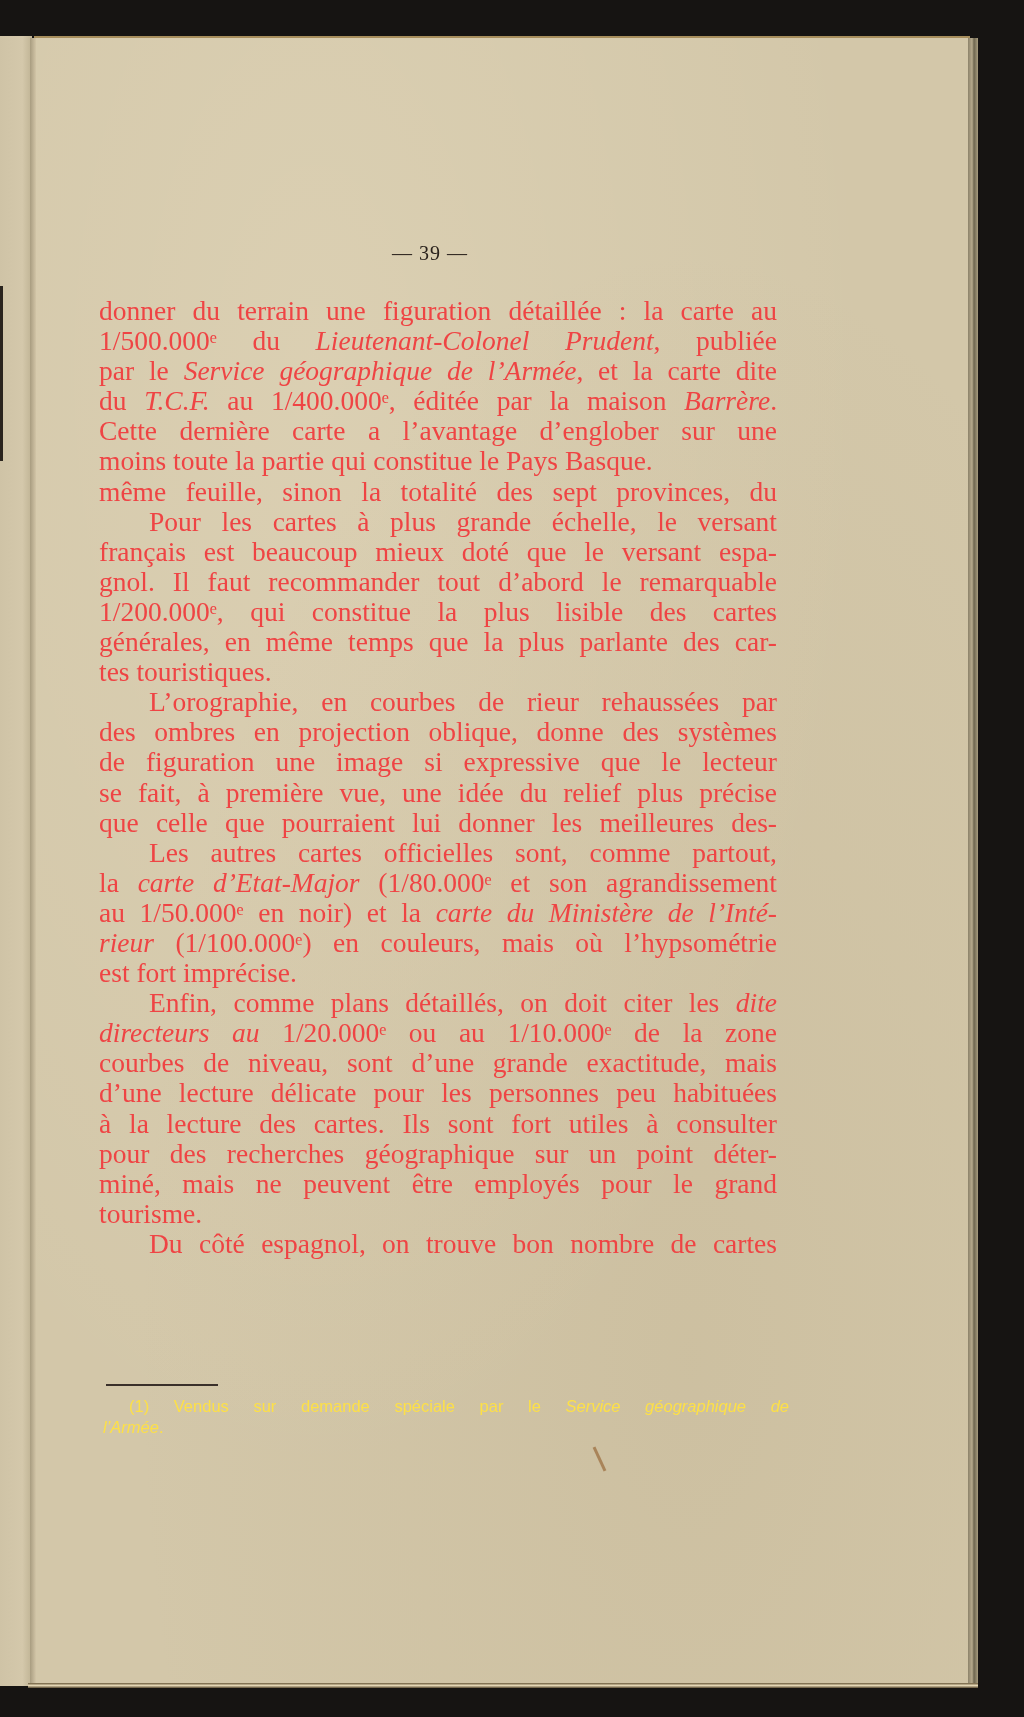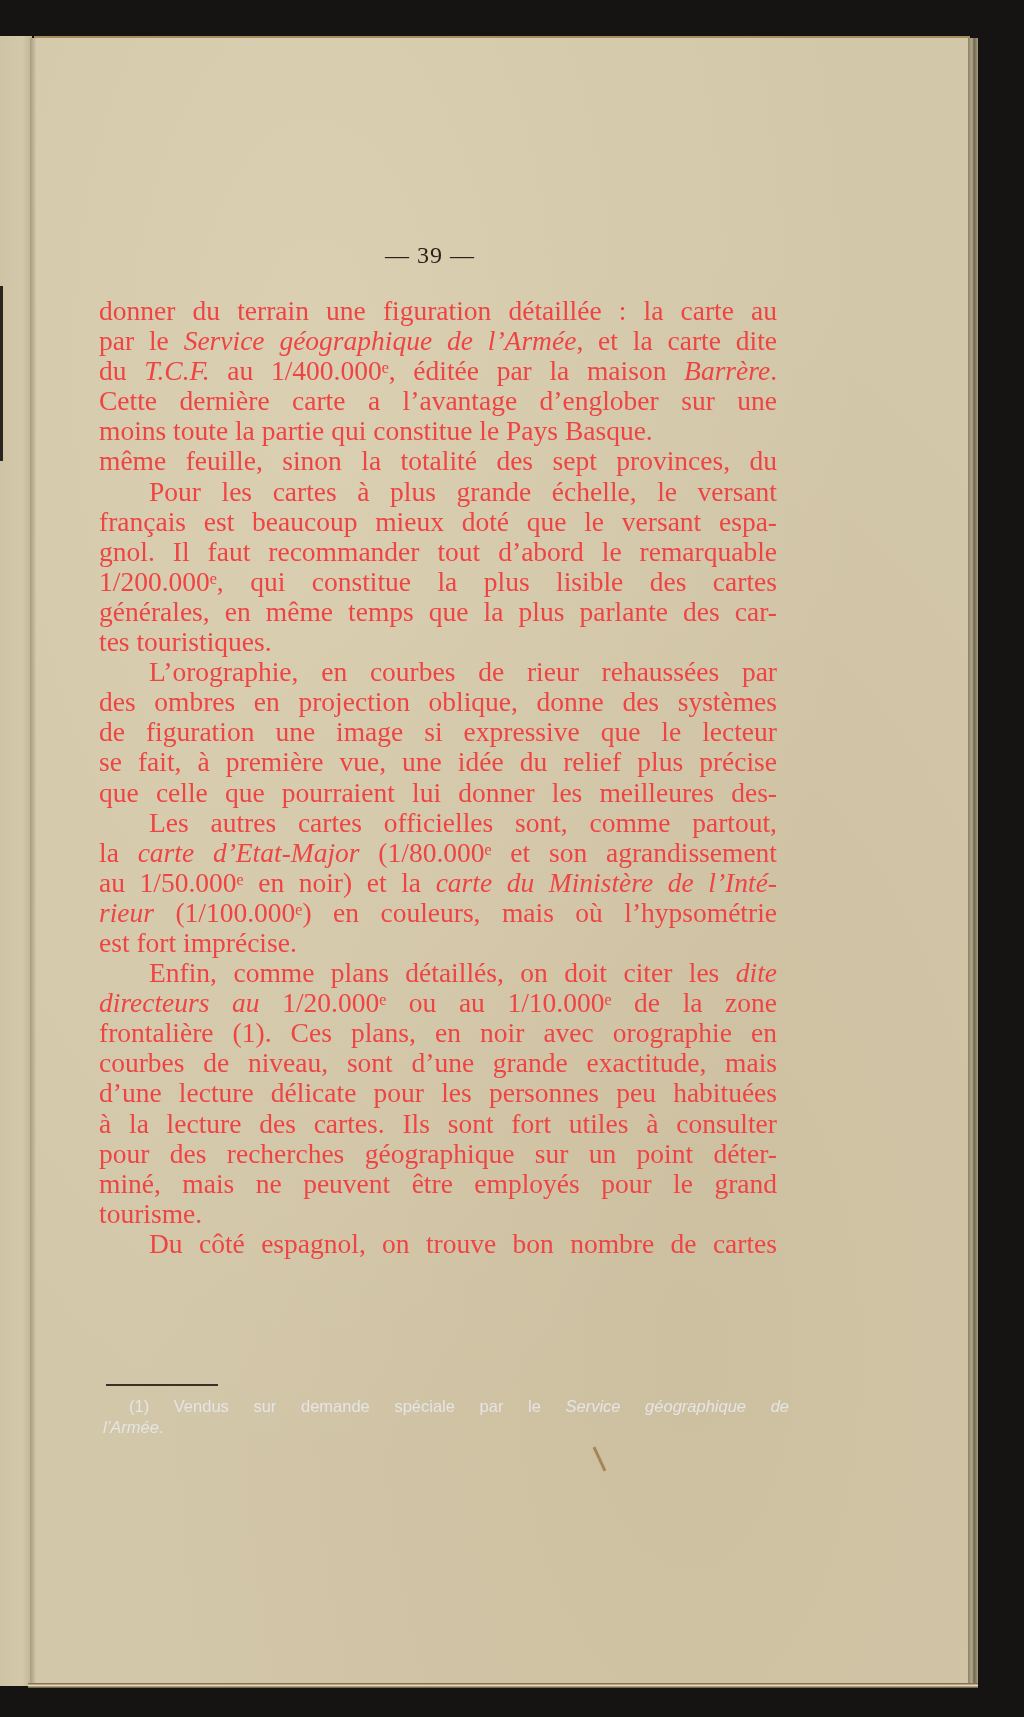--- a/index.html
+++ b/index.html
@@ -32,39 +32,39 @@
   .page-stack {
     position: absolute; left: 968px; top: 38px; width: 10px; height: 1648px;
     background: linear-gradient(90deg, #8c826a 0%, #b6aa8c 40%, #6e664f 60%, #a89d80 100%);
   }
   .page-bottom-edge {
     position: absolute; left: 28px; top: 1683px; width: 950px; height: 5px;
     background: linear-gradient(180deg, #6a5a3c, #e4d6b4, #5c4e36);
   }
   .page-number {
     position: absolute; left: 330px; top: 242px; width: 200px; text-align: center;
-    font-size: 24px; color: #2a221c; letter-spacing: 1px;
+    font-size: 20px; color: #2a221c; letter-spacing: 1px;
   }
   .body-text {
     position: absolute; left: 99px; top: 296px; width: 678px;
     font-size: 27.5px; line-height: 30.1px; color: #ef4444;
     text-align: justify;
   }
   .line { display: block; text-align: justify; text-align-last: justify; white-space: nowrap; }
   .line.last { text-align-last: left; }
   .line.indent { padding-left: 50px; }
   em { font-style: italic; }
   .footnote-rule {
     position: absolute; left: 106px; top: 1384px; width: 112px; height: 0;
     border-top: 2px solid #3a302a;
   }
   .footnote {
     position: absolute; left: 103px; top: 1396px; width: 686px;
     font-family: "Liberation Sans", "DejaVu Sans", sans-serif;
-    font-size: 16.5px; line-height: 21px; color: #e5e5e5;
+    font-size: 16.5px; line-height: 21px; color: #fde047;
   }
   .footnote .line.indent { padding-left: 26px; }
   .stain {
     position: absolute; left: 598px; top: 1446px; width: 3px; height: 26px;
     background: #9a6a3a; transform: rotate(-25deg); opacity: 0.7;
   }
 </style>
 </head>
 <body>
 
@@ -75,20 +75,21 @@
 <div class="page"></div>
 <div class="spine-shadow"></div>
 <div class="page-stack"></div>
 <div class="page-bottom-edge"></div>
 
 <div class="page-number">— 39 —</div>
 
 <div class="body-text" id="body-text">
     <div class="paragraph">
       <span class="line ">donner du terrain une figuration détaillée : la carte au</span>
+      <span class="line ">1/500.000ᵉ du <em>Lieutenant-Colonel Prudent</em>, publiée</span>
       <span class="line ">par le <em>Service géographique de l’Armée</em>, et la carte dite</span>
       <span class="line ">du <em>T.C.F.</em> au 1/400.000ᵉ, éditée par la maison <em>Barrère</em>.</span>
       <span class="line ">Cette dernière carte a l’avantage d’englober sur une</span>
       <span class="line  last">moins toute la partie qui constitue le Pays Basque.</span>
       <span class="line ">même feuille, sinon la totalité des sept provinces, du</span>
     </div>
     <div class="paragraph">
       <span class="line  indent">Pour les cartes à plus grande échelle, le versant</span>
       <span class="line ">français est beaucoup mieux doté que le versant espa-</span>
       <span class="line ">gnol. Il faut recommander tout d’abord le remarquable</span>
@@ -106,21 +107,20 @@
     <div class="paragraph">
       <span class="line  indent">Les autres cartes officielles sont, comme partout,</span>
       <span class="line ">la <em>carte d’Etat-Major</em> (1/80.000ᵉ et son agrandissement</span>
       <span class="line ">au 1/50.000ᵉ en noir) et la <em>carte du Ministère de l’Inté-</em></span>
       <span class="line "><em>rieur</em> (1/100.000ᵉ) en couleurs, mais où l’hypsométrie</span>
       <span class="line  last">est fort imprécise.</span>
     </div>
     <div class="paragraph">
       <span class="line  indent">Enfin, comme plans détaillés, on doit citer les <em>dite</em></span>
       <span class="line "><em>directeurs au</em> 1/20.000ᵉ ou au 1/10.000ᵉ de la zone</span>
-      <span class="line ">frontalière (1). Ces plans, en noir avec orographie en</span>
       <span class="line ">courbes de niveau, sont d’une grande exactitude, mais</span>
       <span class="line ">d’une lecture délicate pour les personnes peu habituées</span>
       <span class="line ">à la lecture des cartes. Ils sont fort utiles à consulter</span>
       <span class="line ">pour des recherches géographique sur un point déter-</span>
       <span class="line ">miné, mais ne peuvent être employés pour le grand</span>
       <span class="line  last">tourisme.</span>
     </div>
     <div class="paragraph">
       <span class="line  indent">Du côté espagnol, on trouve bon nombre de cartes</span>
     </div>

